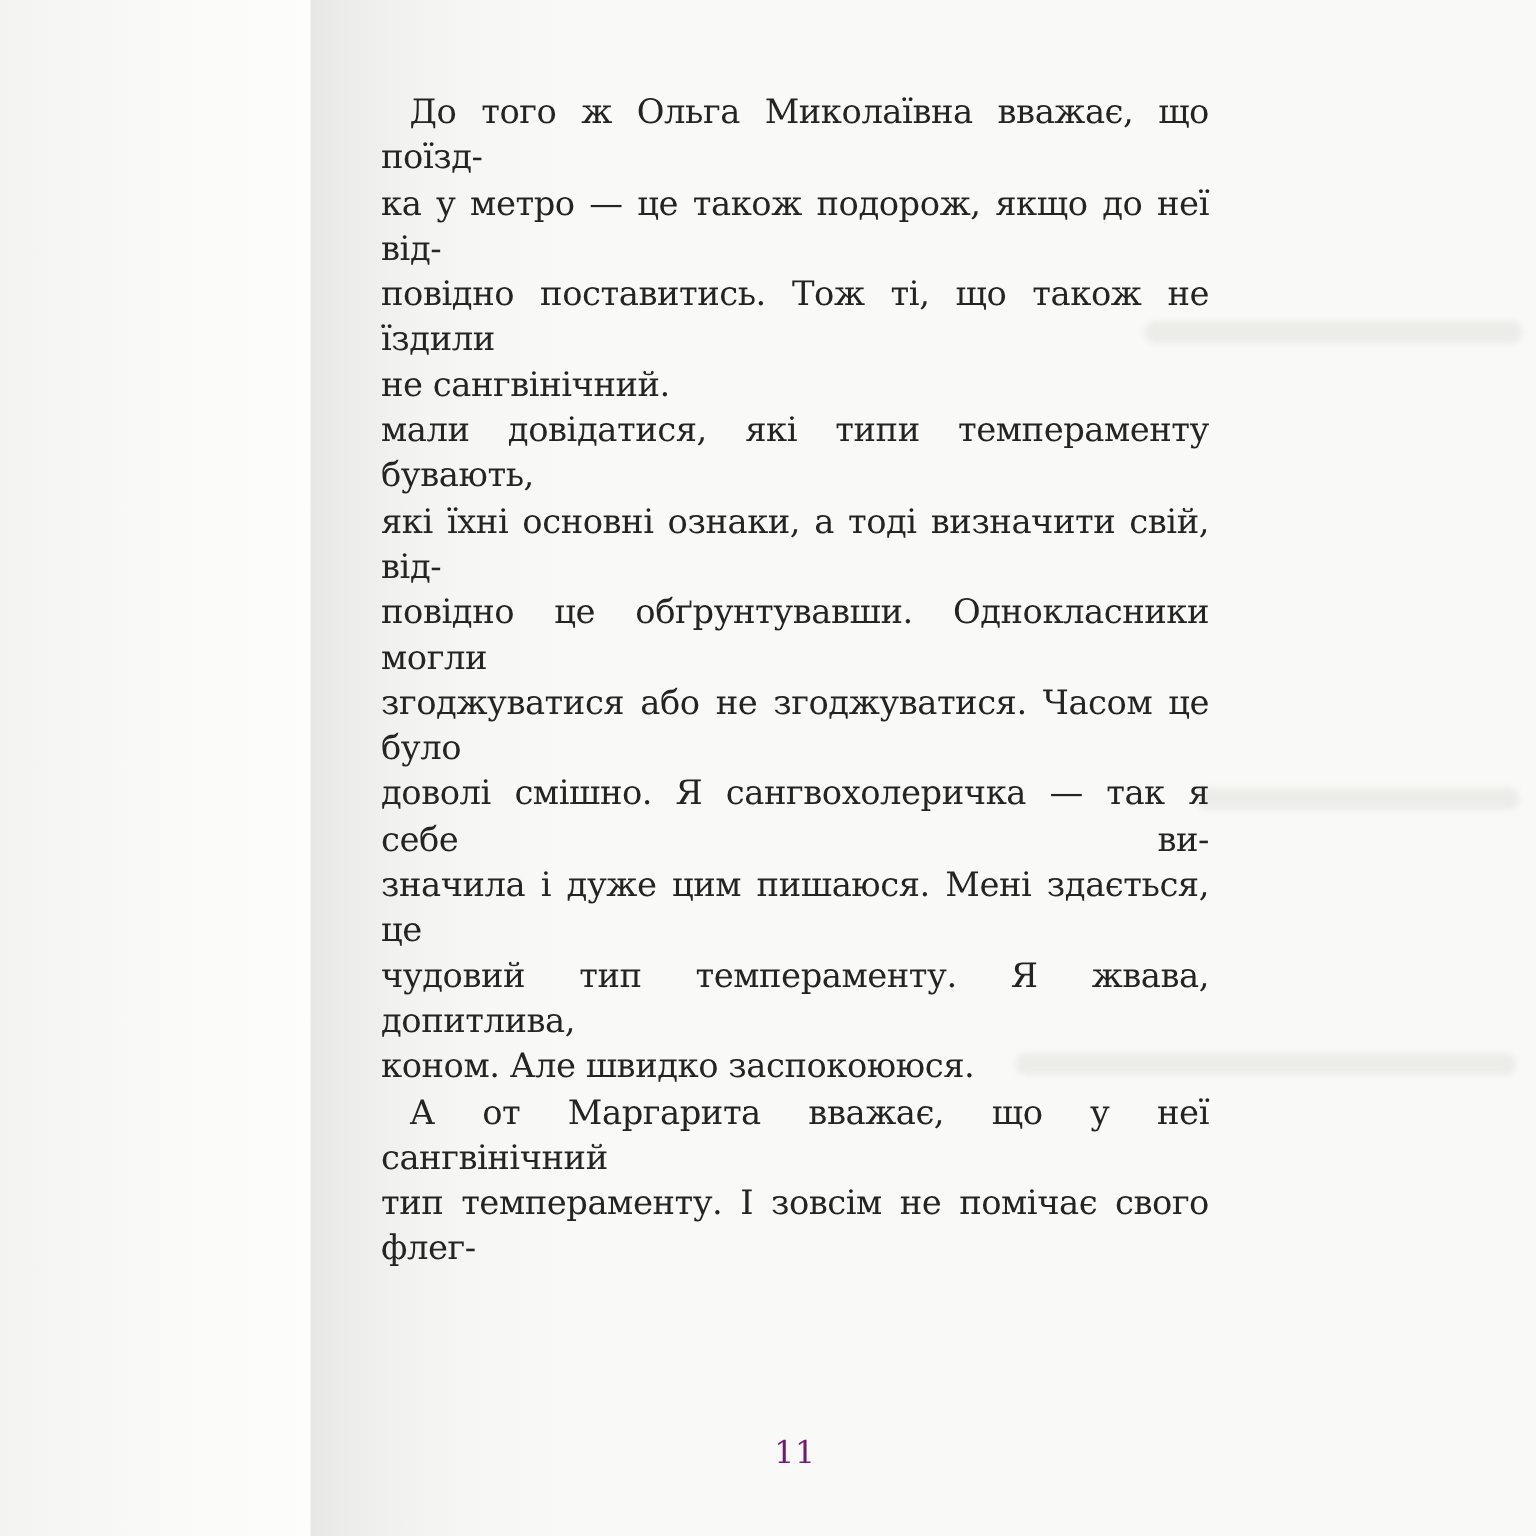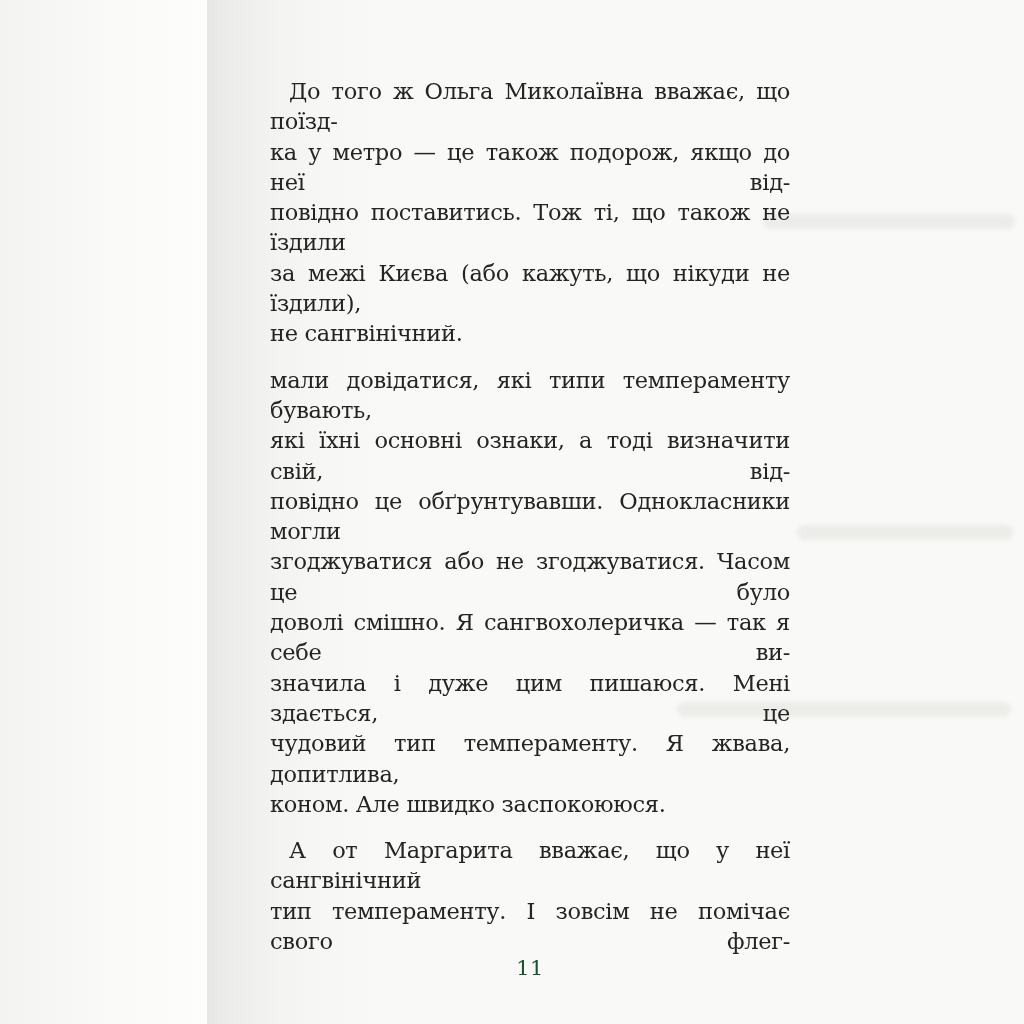--- a/index.html
+++ b/index.html
@@ -21,32 +21,32 @@
   .page{
     position:absolute;left:207px;top:0;right:0;bottom:0;
     background:linear-gradient(to right,
       #e7e7e5 0px,#ededeb 28px,#f3f3f1 70px,#f7f7f5 120px,#f9f9f7 180px,#f9f9f7 100%);
   }
   .text-block{
     position:absolute;left:254px;top:60px;width:552px;
     color:#242422;
     font-size:22.5px;line-height:30.3px;letter-spacing:-0.3px;
   }
-  .paragraph{margin:16px;padding:0;}
+  .paragraph{margin:0;padding:0;}
   .line{
     text-align:justify;
     text-align-last:justify;
     -moz-text-align-last:justify;
     white-space:normal;
   }
   .line.plast{text-align-last:left;-moz-text-align-last:left;}
   .line.pfirst{text-indent:19px;}
   .page-number{
     position:absolute;left:254px;top:956px;width:552px;
-    text-align:center;color:#14532d;font-size:21px;letter-spacing:0.5px;
+    text-align:center;color:#701a75;font-size:21px;letter-spacing:0.5px;
   }
   
   .ghost{
     position:absolute;height:15px;border-radius:8px;
     background:#e2e2df;opacity:0.55;filter:blur(2.2px);
   }
   .ghost.g1{left:556px;top:214px;width:252px;}
   .ghost.g2{left:590px;top:525px;width:216px;}
   .ghost.g3{left:470px;top:702px;width:334px;}
 </style>
@@ -58,21 +58,20 @@
   <div class="page">
     <div class="ghost g1"></div>
     <div class="ghost g2"></div>
     <div class="ghost g3"></div>
   </div>
   <div class="text-block" id="text-block">
       <div class="paragraph">
         <div class="line pfirst">До того ж Ольга Миколаївна вважає, що поїзд-</div>
         <div class="line">ка у метро — це також подорож, якщо до неї від-</div>
         <div class="line">повідно поставитись. Тож ті, що також не їздили</div>
-        <div class="line">за межі Києва (або кажуть, що нікуди не їздили),</div>
         <div class="line plast">не сангвінічний.</div>
       </div>
       <div class="paragraph">
         <div class="line">мали довідатися, які типи темпераменту бувають,</div>
         <div class="line">які їхні основні ознаки, а тоді визначити свій, від-</div>
         <div class="line">повідно це обґрунтувавши. Однокласники могли</div>
         <div class="line">згоджуватися або не згоджуватися. Часом це було</div>
         <div class="line">доволі смішно. Я сангвохолеричка — так я себе ви-</div>
         <div class="line">значила і дуже цим пишаюся. Мені здається, це</div>
         <div class="line">чудовий тип темпераменту. Я жвава, допитлива,</div>

